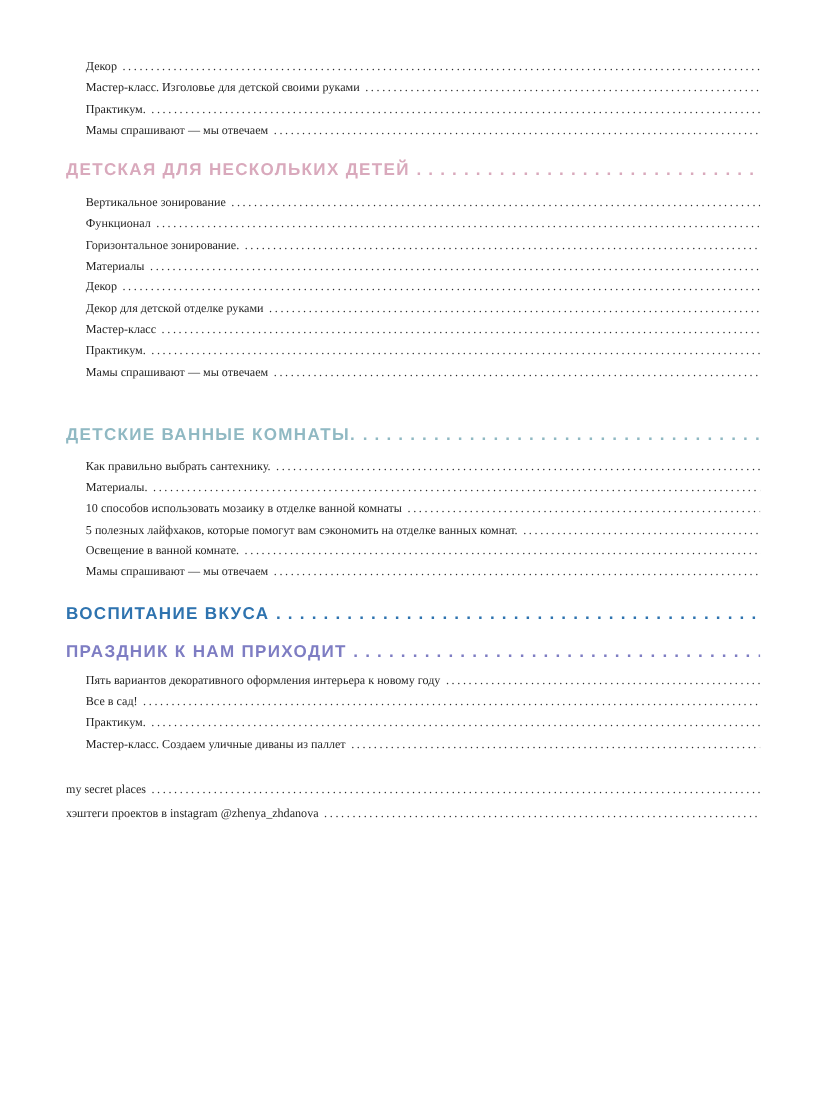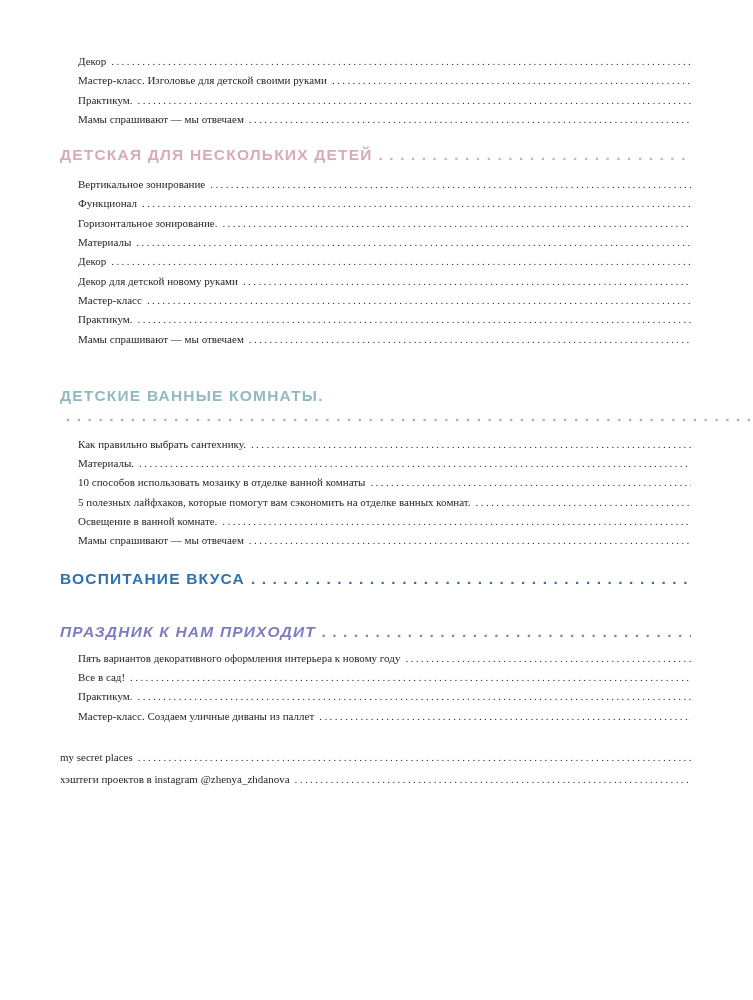--- a/index.html
+++ b/index.html
@@ -59,23 +59,23 @@
     white-space: nowrap;
     padding-left: 6px;
     letter-spacing: 6.5px;
     color: inherit;
   }
   .h-leader::after {
     content: "....................................................................................................";
   }
   
   .sec-1 .heading { margin-top: 16px; margin-bottom: 10px; }
-  .sec-2 .heading { margin-top: 37px; margin-bottom: 9px; flex-direction: column; }
+  .sec-2 .heading { margin-top: 37px; margin-bottom: 9px; }
   .sec-3 .heading { margin-top: 18px; }
-  .sec-4 .heading { margin-top: 33px; margin-bottom: 7px; font-style: italic; }
+  .sec-4 .heading { margin-top: 14px; margin-bottom: 7px; }
   .sec-5 { margin-top: 20px; }
   .sec-5 .row { padding-left: 0; line-height: 22.5px; }
 </style>
 </head>
 <body>
 
 <div class="page">
   <div id="toc">
       <div class="section sec-0 type-items">
         <div class="row">
@@ -114,21 +114,21 @@
         </div>
         <div class="row">
           <span class="label">Материалы</span>
           <span class="leader"></span>
         </div>
         <div class="row">
           <span class="label">Декор</span>
           <span class="leader"></span>
         </div>
         <div class="row">
-          <span class="label">Декор для детской новому руками</span>
+          <span class="label">Декор для детской отделке руками</span>
           <span class="leader"></span>
         </div>
         <div class="row">
           <span class="label">Мастер-класс</span>
           <span class="leader"></span>
         </div>
         <div class="row">
           <span class="label">Практикум.</span>
           <span class="leader"></span>
         </div>

